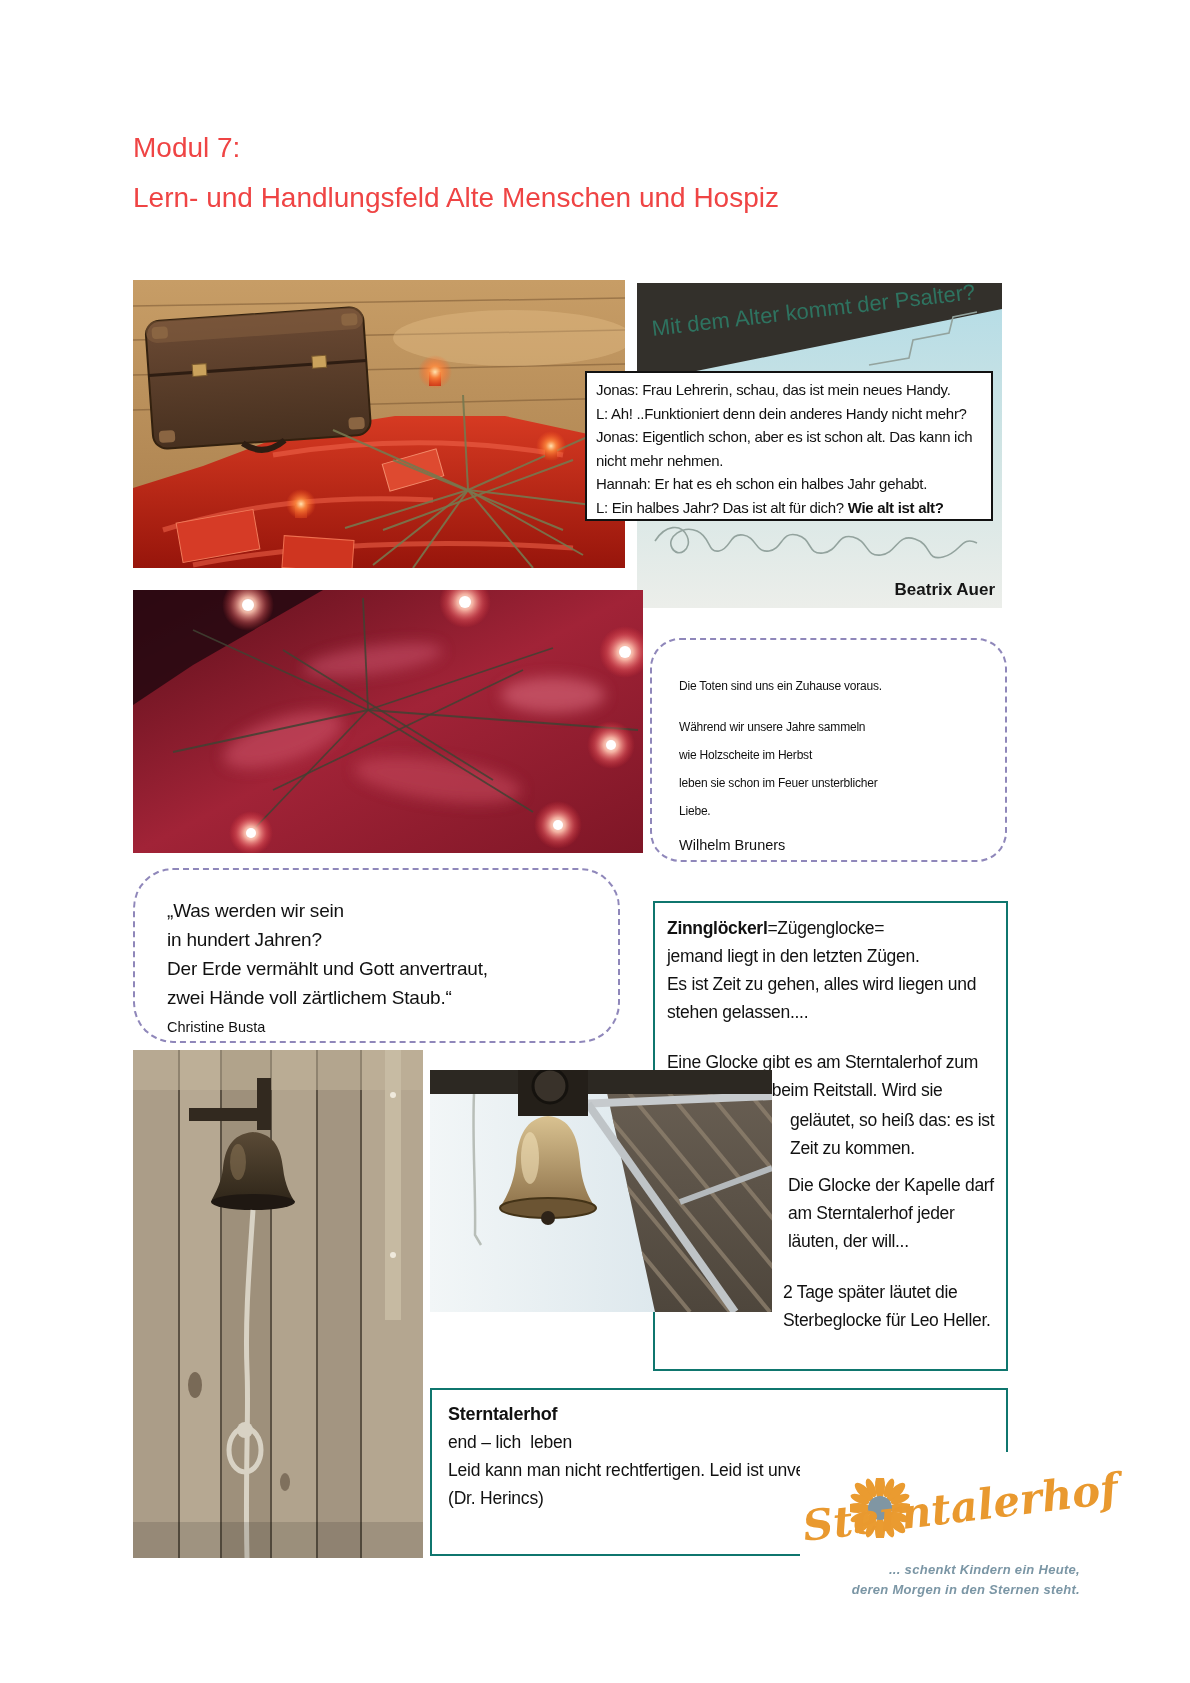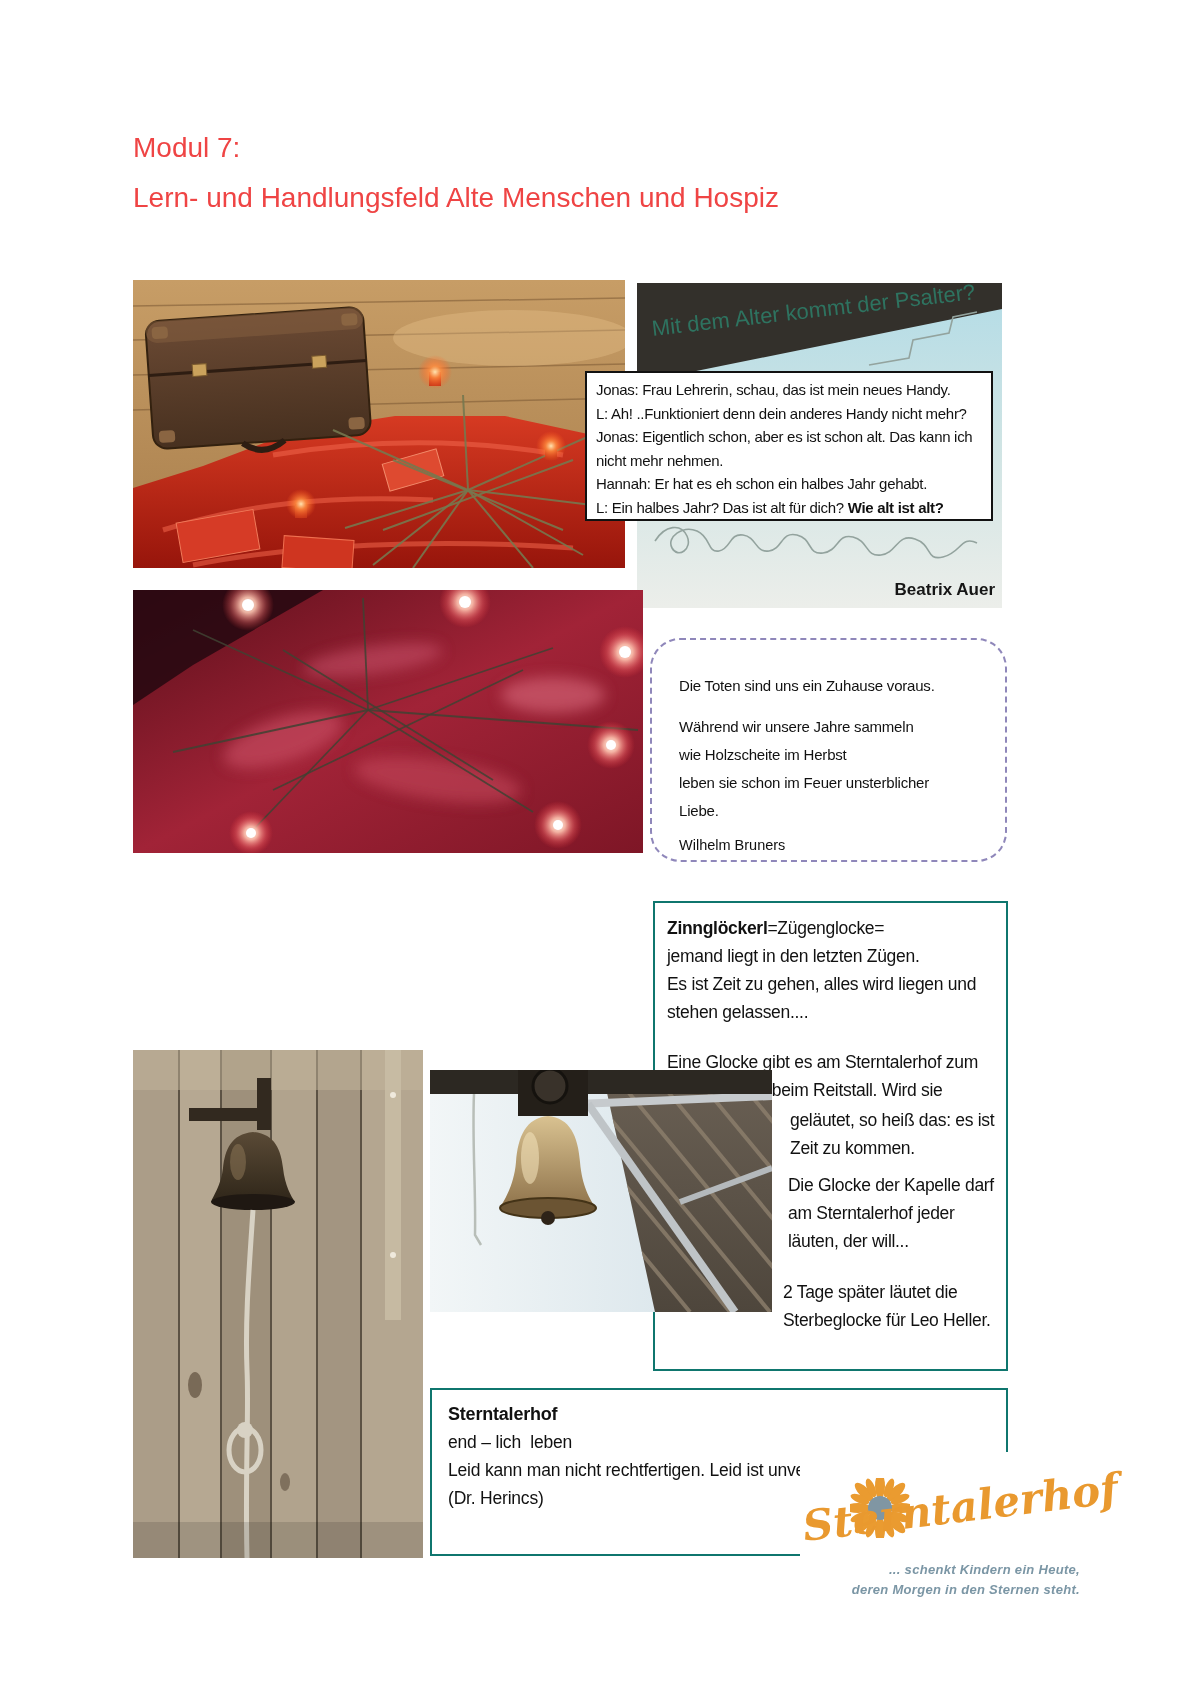--- a/index.html
+++ b/index.html
@@ -9,21 +9,21 @@
   .pre{white-space:pre;}
   .title{font-size:28px;color:#ef4444;letter-spacing:0;}
   .photo{display:block;}
   .dashedbox{border:2px dashed #8f87ba;background:transparent;box-sizing:border-box;}
   .graybox{border:2px solid #0f766e;background:transparent;box-sizing:border-box;margin-top:28px;}
   #dialogue{background:#fff;border:2px solid #111;box-sizing:border-box;
             font-size:15px;line-height:23.5px;letter-spacing:-0.3px;padding:5px 9px;z-index:3;}
   #slide-title{font-size:22px;color:#2e7360;transform:rotate(-6.5deg);transform-origin:left center;
                white-space:nowrap;z-index:1;}
   #beatrix{font-size:17px;color:#161616;text-align:right;z-index:2;font-weight:bold;}
-  .quote-big{font-size:15px;line-height:28px;letter-spacing:-0.2px;}
+  .quote-big{font-size:12px;line-height:28px;letter-spacing:-0.2px;}
   .quote-author{font-size:14.5px;}
   #busta-quote{font-size:19px;line-height:29px;letter-spacing:-0.2px;}
   .zinn-text{font-size:17.5px;line-height:28px;letter-spacing:-0.3px;}
   .hospiz-text{font-size:17.5px;line-height:28px;letter-spacing:-0.2px;}
   #logo-panel{background:#fff;z-index:5;}
   #logo-script{font-family:"DejaVu Serif",serif;font-style:italic;font-weight:bold;
                font-size:42px;color:#e9992f;transform:rotate(-7deg);transform-origin:left bottom;
                white-space:nowrap;z-index:7;}
   .logo-tag{font-size:13px;font-weight:bold;font-style:italic;color:#7b96a5;
             text-align:right;line-height:20px;letter-spacing:0.3px;z-index:7;}
@@ -192,20 +192,27 @@
 
   <div class="abs dashedbox" style="left:650px;top:638px;width:357px;height:224px;border-radius:30px;padding:32px 0 0 27px;">
     <div class="quote-big">Die Toten sind uns ein Zuhause voraus.</div>
     <div class="quote-big pre" style="margin-top:13px;">Während wir unsere Jahre sammeln
 wie Holzscheite im Herbst
 leben sie schon im Feuer unsterblicher
 Liebe.</div>
     <div class="quote-author" style="margin-top:12px;">Wilhelm Bruners</div>
   </div>
 
+  <div class="abs dashedbox" style="left:133px;top:868px;width:487px;height:175px;border-radius:40px;padding:26px 0 0 32px;">
+    <div id="busta-quote" class="pre">„Was werden wir sein
+in hundert Jahren?
+Der Erde vermählt und Gott anvertraut,
+zwei Hände voll zärtlichem Staub.“</div>
+    <div class="quote-author" style="margin-top:7px;">Christine Busta</div>
+  </div>
 
   <div class="abs graybox" style="left:653px;top:873px;width:355px;height:470px;">
     <div class="abs zinn-text" style="left:12px;top:11px;">
       <div><b>Zinnglöckerl</b><span>=Zügenglocke=</span></div>
       <div class="pre">jemand liegt in den letzten Zügen.
 Es ist Zeit zu gehen, alles wird liegen und
 stehen gelassen....</div>
     </div>
     <div class="abs zinn-text pre" style="left:12px;top:145px;">Eine Glocke gibt es am Sterntalerhof zum
 Beispiel auch beim Reitstall. Wird sie</div>

